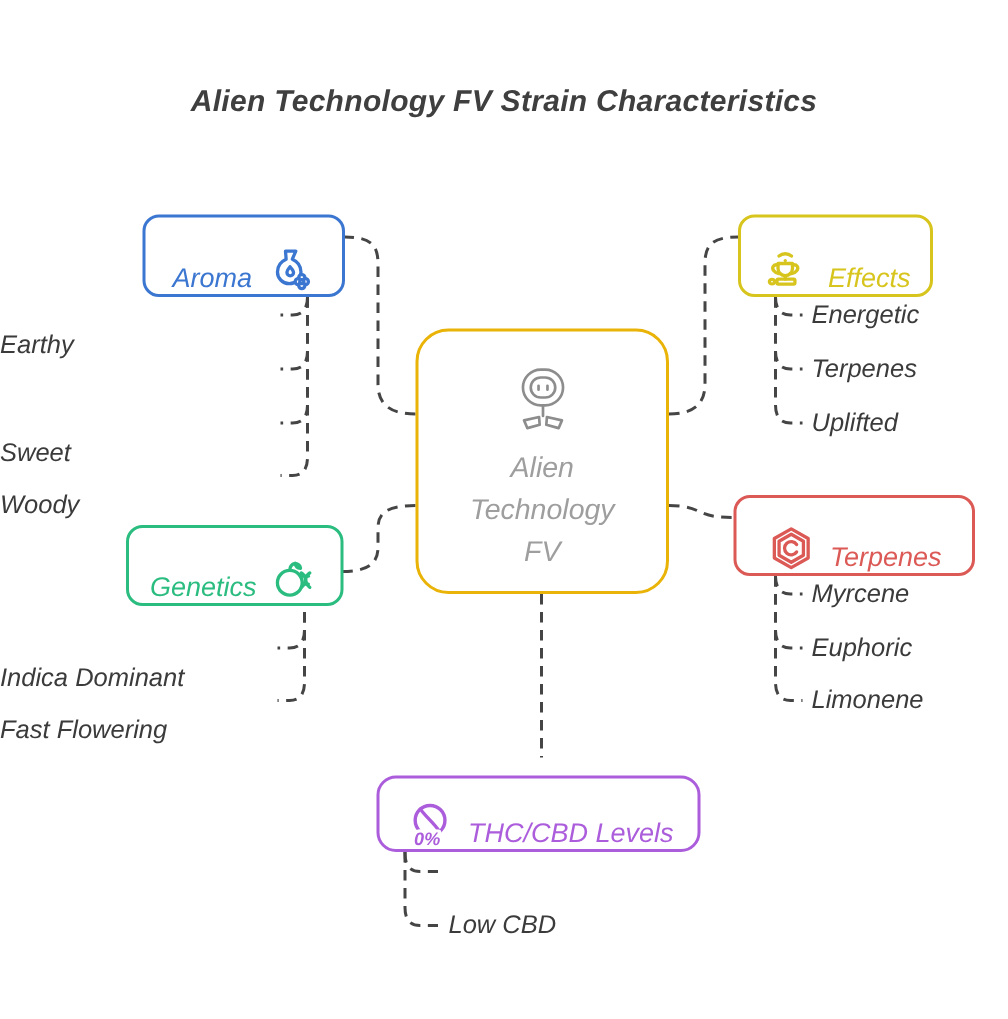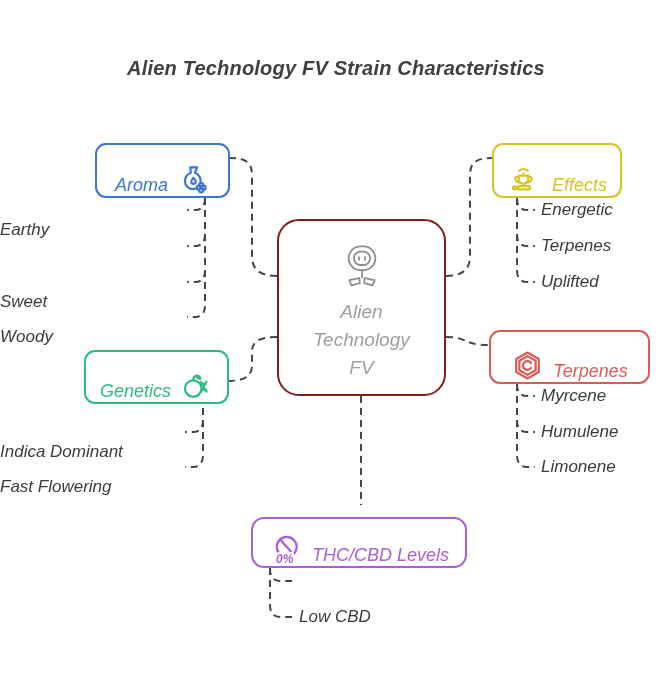--- a/index.html
+++ b/index.html
@@ -19,21 +19,21 @@
   }
   .node .label { font-size:18px; }
   .node svg { display:block; }
   #node-aroma   { left:95px;  top:131px; width:135px; height:55px; border-color:#3b76d1; color:#3b76d1; }
   #node-effects { left:492px; top:131px; width:130px; height:55px; border-color:#d7c51e; color:#d7c51e;gap:12px; }
   #node-genetics{ left:84px;  top:338px; width:145px; height:54px; border-color:#2bbc80; color:#2bbc80; }
   #node-terpenes{ left:489px; top:318px; width:161px; height:54px; border-color:#dc5a56; color:#dc5a56; }
   #node-thc     { left:251px; top:505px; width:216px; height:51px; border-color:#ab5ddb; color:#ab5ddb; border-radius:13px; }
   #node-central {
     position:absolute; z-index:2; left:277px; top:219px; width:169px; height:177px;
-    background:#fff; border:2px solid #7f1d1d; border-radius:22px; box-sizing:border-box;
+    background:#fff; border:2px solid #eab308; border-radius:22px; box-sizing:border-box;
     display:flex; flex-direction:column; align-items:center; padding-top:23px;
   }
   #node-central .ctext { color:#9e9e9e; font-size:19px; line-height:28px; text-align:center; margin-top:5px; }
   .leaf {
     position:absolute; z-index:1; font-size:17px; color:#3b3b3b;
     transform:translateY(-50%); white-space:nowrap;
   }
   .leaf.ra { text-align:left;margin-top:20px; }
 </style>
 </head>
@@ -165,18 +165,18 @@
   <div class="leaf ra" style="left:0;width:183px;top:317px">Woody</div>
 
   <div class="leaf" style="left:541px;top:210px">Energetic</div>
   <div class="leaf" style="left:541px;top:246px">Terpenes</div>
   <div class="leaf" style="left:541px;top:282px">Uplifted</div>
 
   <div class="leaf ra" style="left:0;width:181px;top:432px">Indica Dominant</div>
   <div class="leaf ra" style="left:0;width:181px;top:467px">Fast Flowering</div>
 
   <div class="leaf" style="left:541px;top:396px">Myrcene</div>
-  <div class="leaf" style="left:541px;top:432px">Humulene</div>
+  <div class="leaf" style="left:541px;top:432px">Euphoric</div>
   <div class="leaf" style="left:541px;top:467px">Limonene</div>
 
   <div class="leaf" style="left:299px;top:617px">Low CBD</div>
 
 </div>
 
 </body></html>

